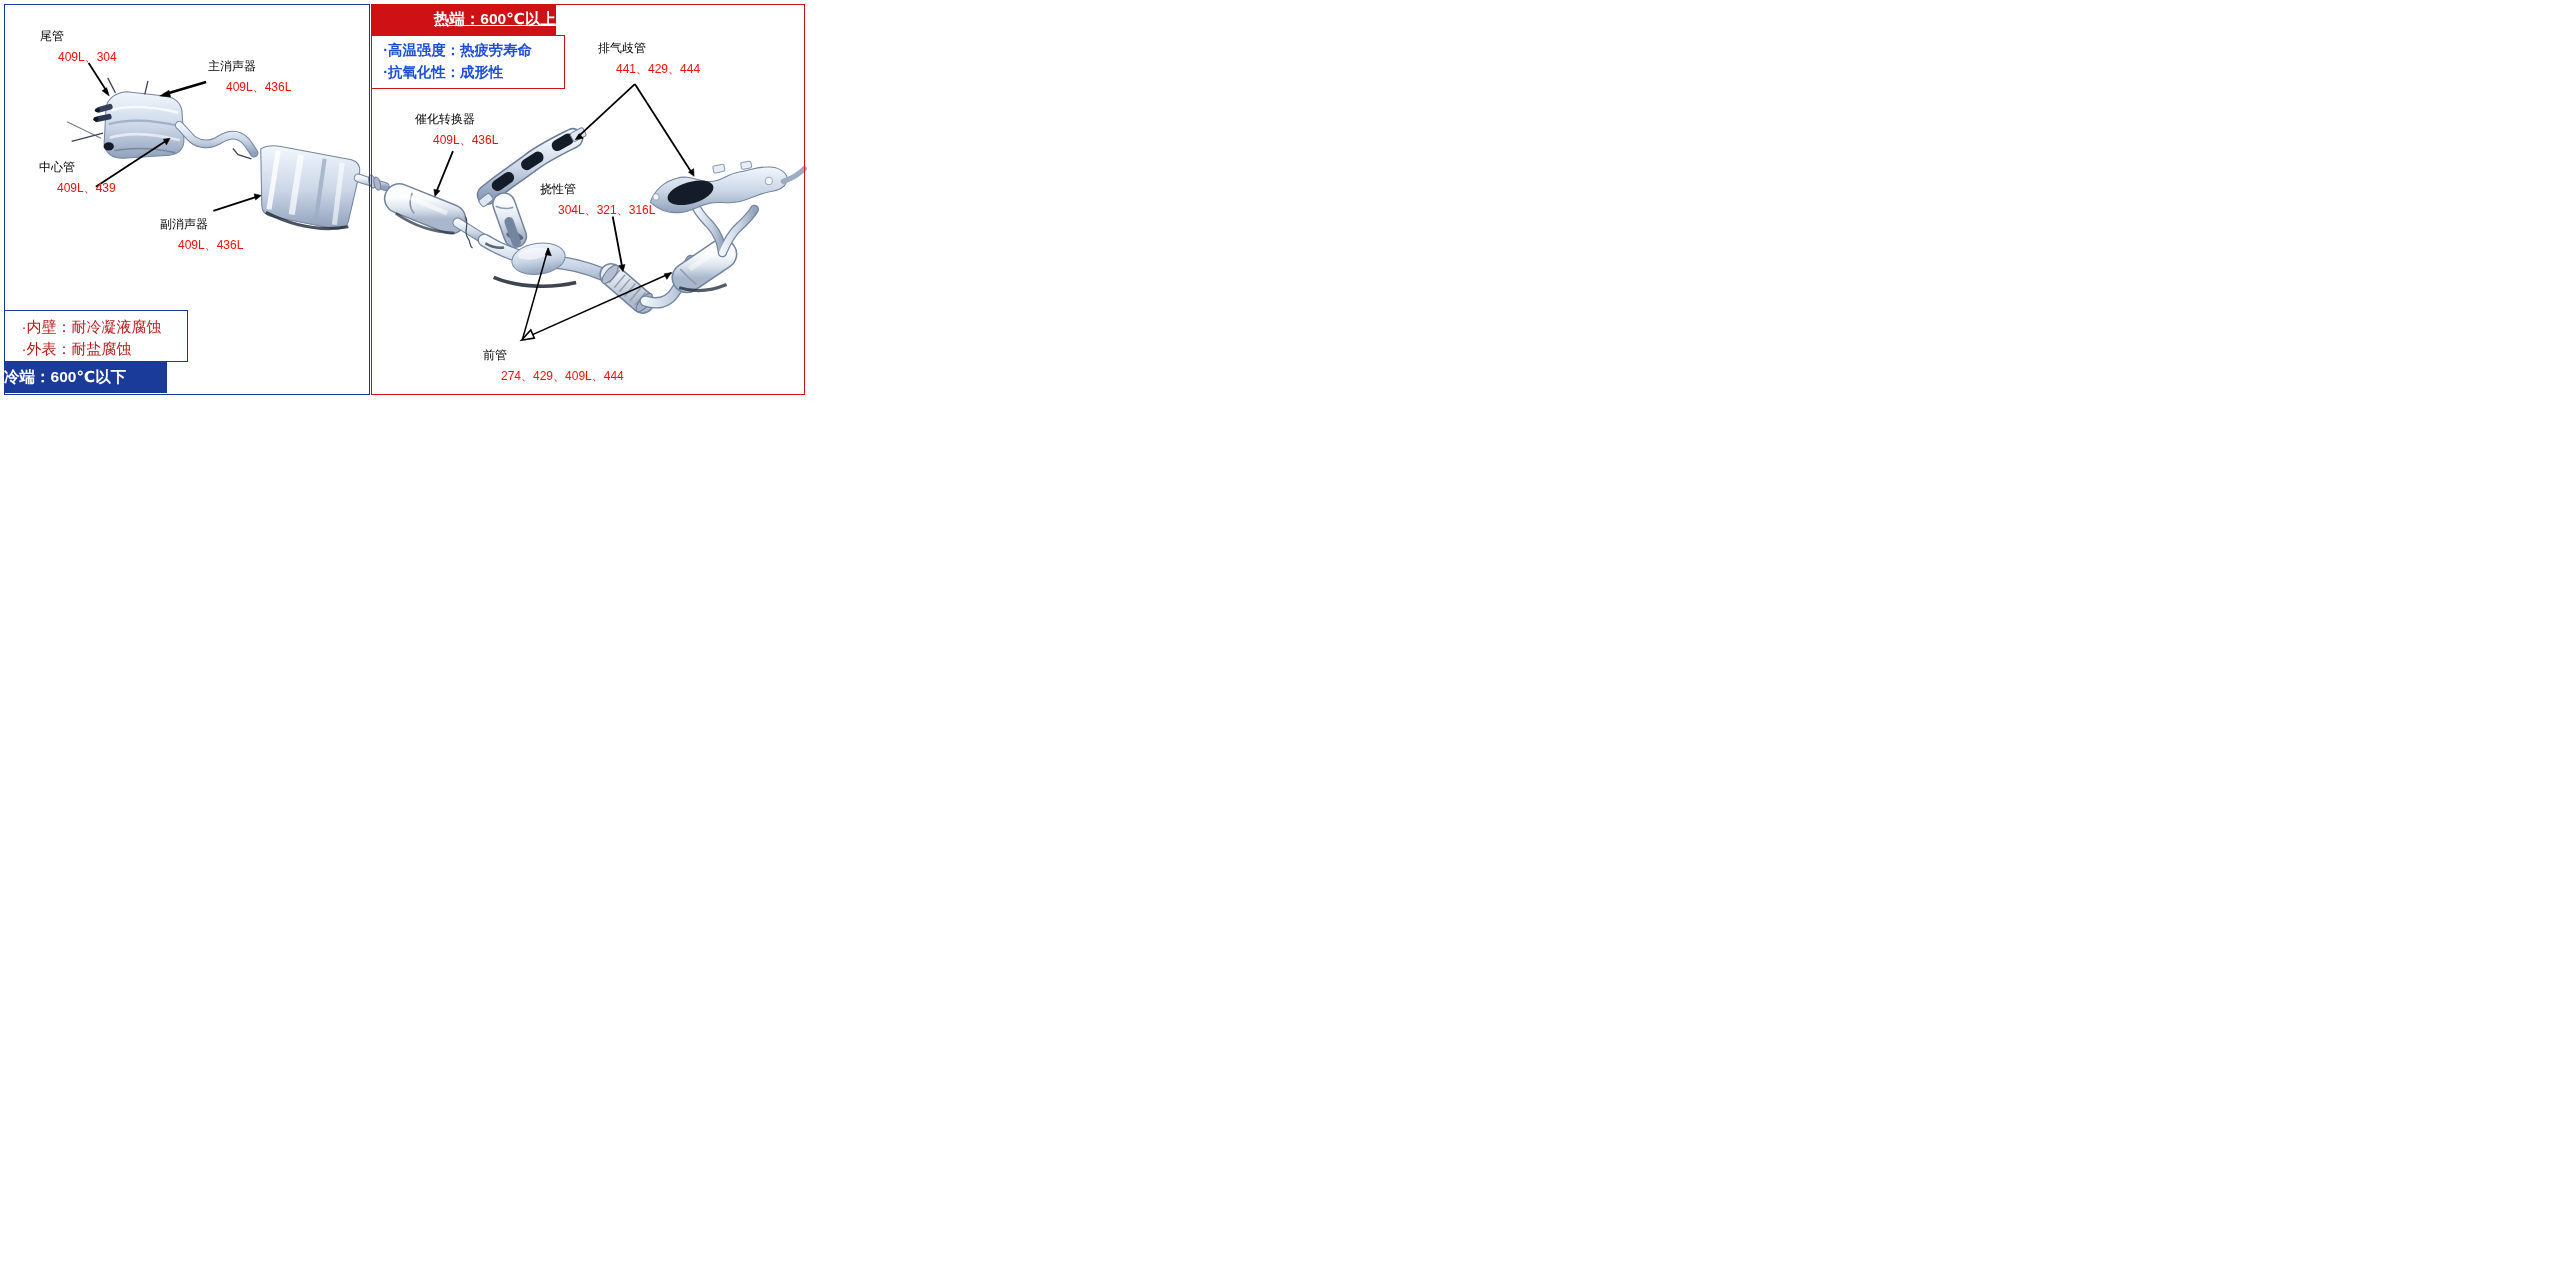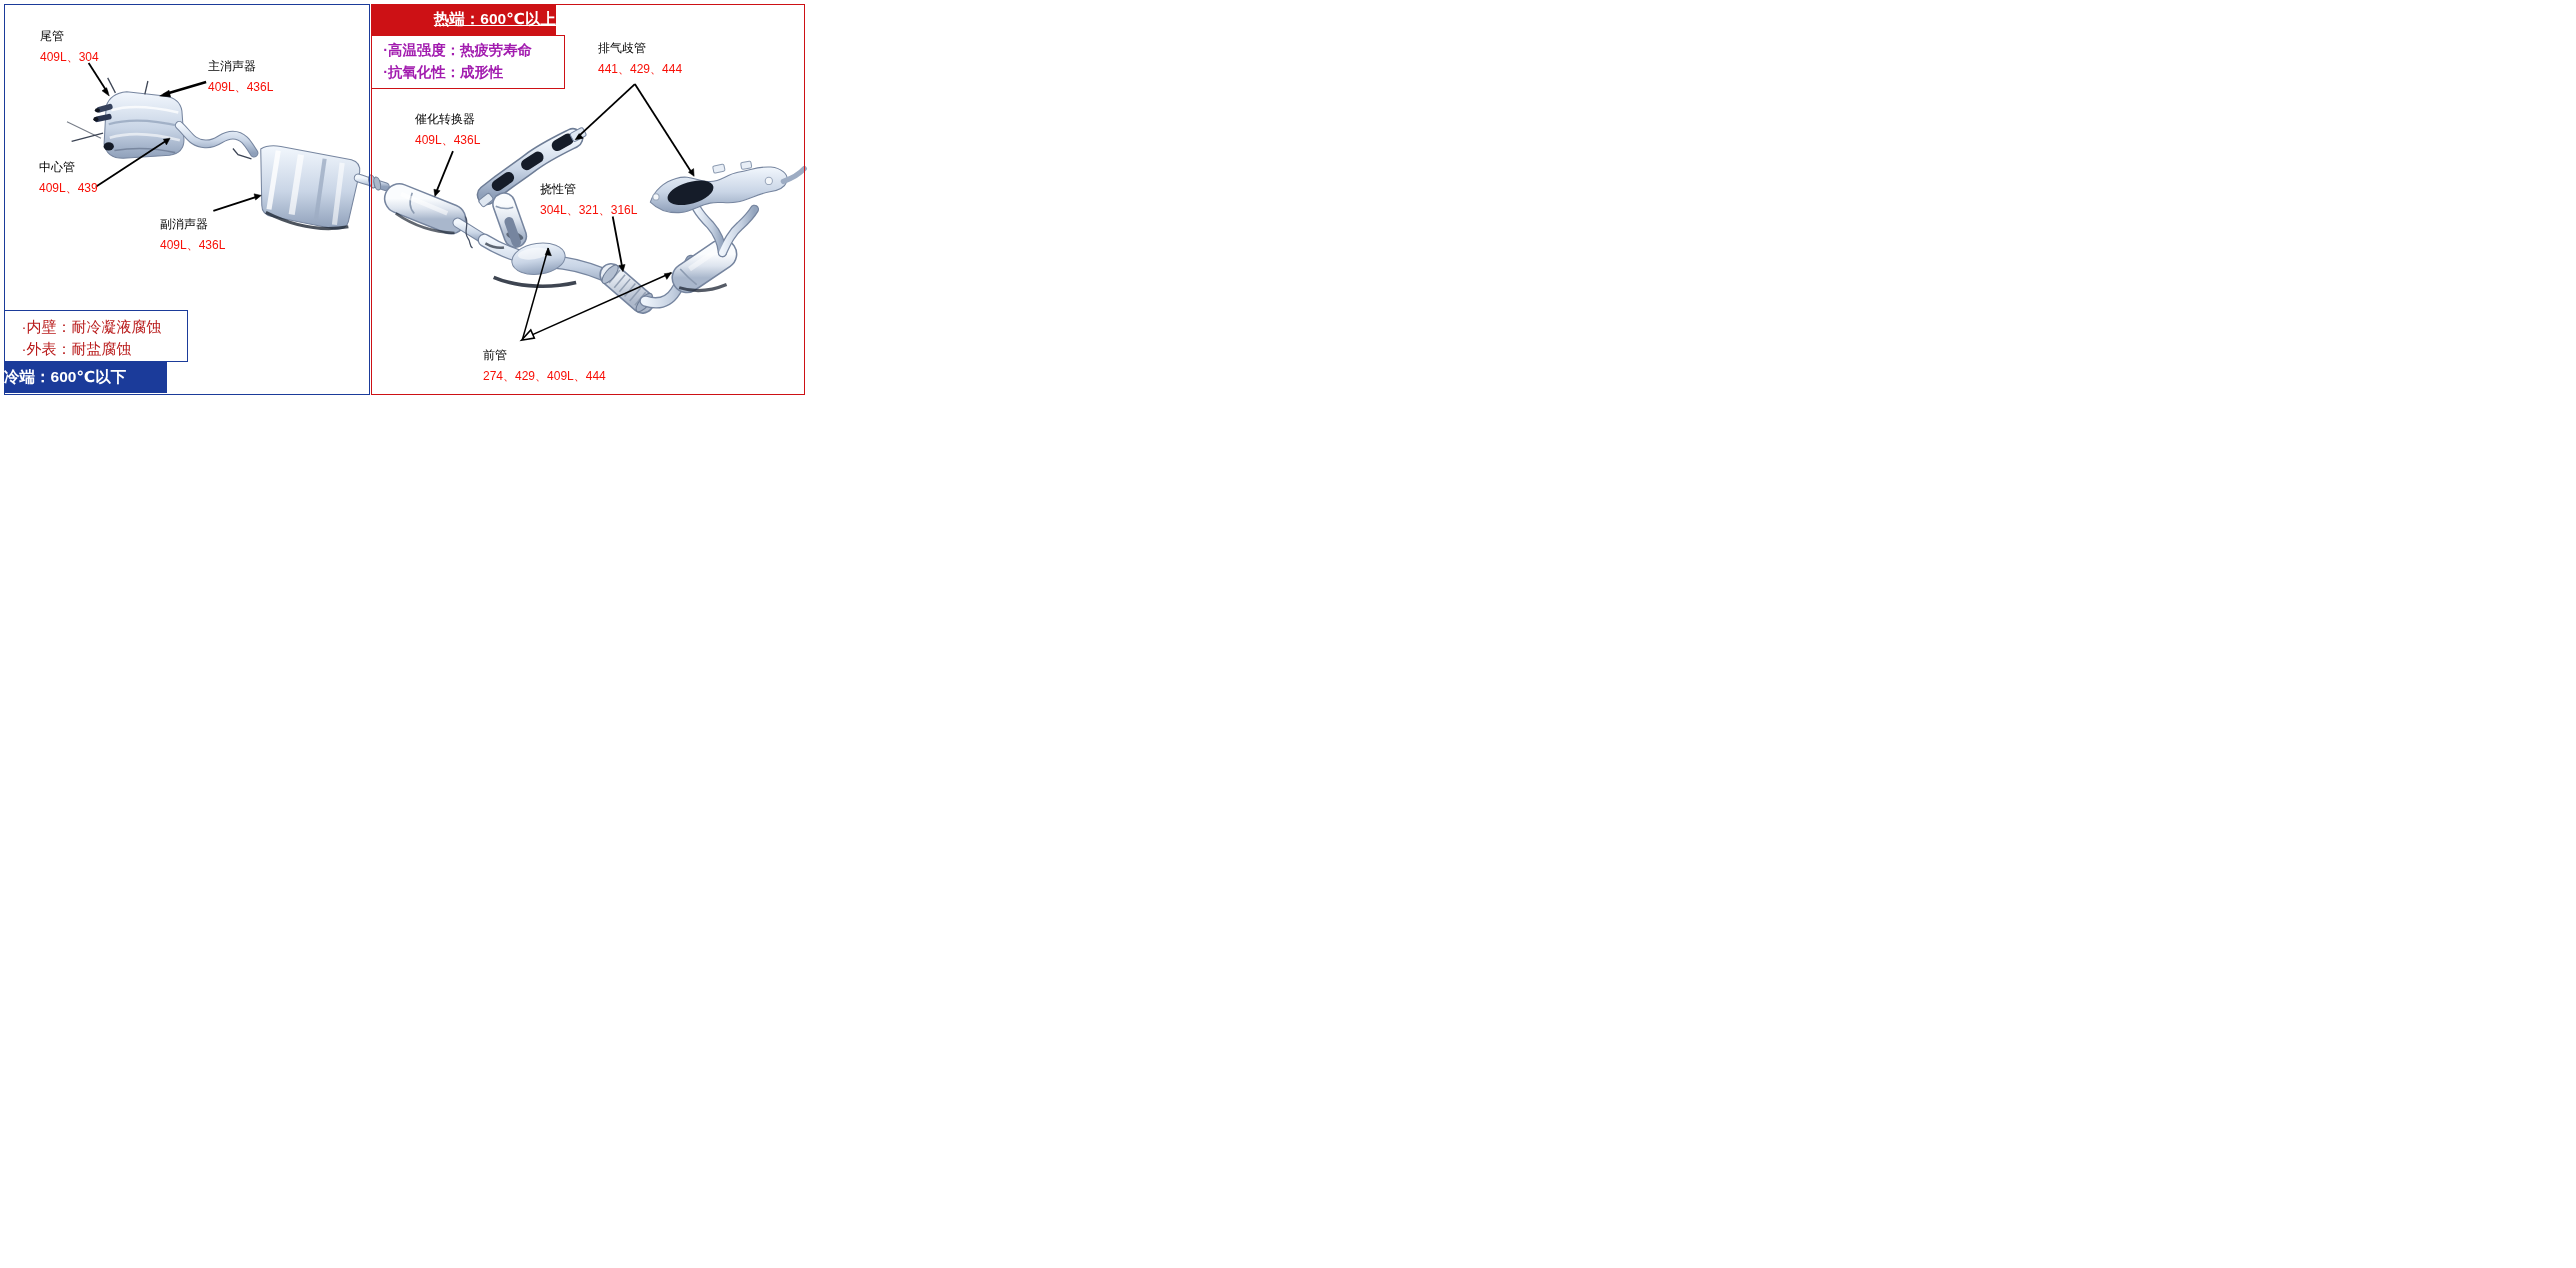--- a/index.html
+++ b/index.html
@@ -6,28 +6,28 @@
   .stage{position:relative;width:808px;height:398px;background:#ffffff;overflow:hidden;
          font-family:"Liberation Sans","DejaVu Sans",sans-serif;}
   .stage svg{position:absolute;left:0;top:0;}
   .panel{position:absolute;box-sizing:border-box;pointer-events:none;}
   .panel-cold{left:4.1px;top:3.6px;width:366px;height:391px;border:1.5px solid #1b3b9a;}
   .panel-hot{left:371px;top:3.6px;width:434px;height:391px;border:1.5px solid #cd1115;}
   .hot-header{position:absolute;left:371px;top:3.6px;width:185px;height:31px;background:#cd1115;
               color:#fff;font-size:15.5px;font-weight:700;display:flex;align-items:center;justify-content:flex-end;text-decoration:underline;}
   .hot-bullets{position:absolute;left:371px;top:35px;width:194px;height:54px;border:1.5px solid #cd1115;
                background:#fff;box-sizing:border-box;padding:4.1px 0 0 11.3px;font-size:14.4px;font-weight:700;
-               line-height:21.6px;color:#a21caf;white-space:nowrap;}
+               line-height:21.6px;color:#1d4ed8;white-space:nowrap;}
   .cold-bullets{position:absolute;left:4.1px;top:310px;width:184px;height:52px;border:1.5px solid #1b3b9a;
                 background:#fff;box-sizing:border-box;padding:5.2px 0 0 16.5px;font-size:15px;font-weight:400;
                 line-height:21.6px;color:#b91c1c;white-space:nowrap;}
   .cold-header{position:absolute;left:4.1px;top:362px;width:163px;height:31px;background:#1b3b9a;color:#fff;
                font-size:15.5px;font-weight:700;display:flex;align-items:center;box-sizing:border-box;}
   .part-label{position:absolute;font-size:12px;font-weight:400;line-height:20.6px;color:#000;white-space:nowrap;}
-  .part-label .grades{color:#f81008;}
+  .part-label .grades{color:#f81008;margin-left:18px;}
 </style>
 </head>
 <body>
 
 <div class="stage">
 
   <svg width="808" height="398" viewBox="0 0 1568 772">
     <defs>
       <linearGradient id="gm" x1="0" y1="0" x2="0" y2="1">
         <stop offset="0" stop-color="#f2f7fd"></stop>

